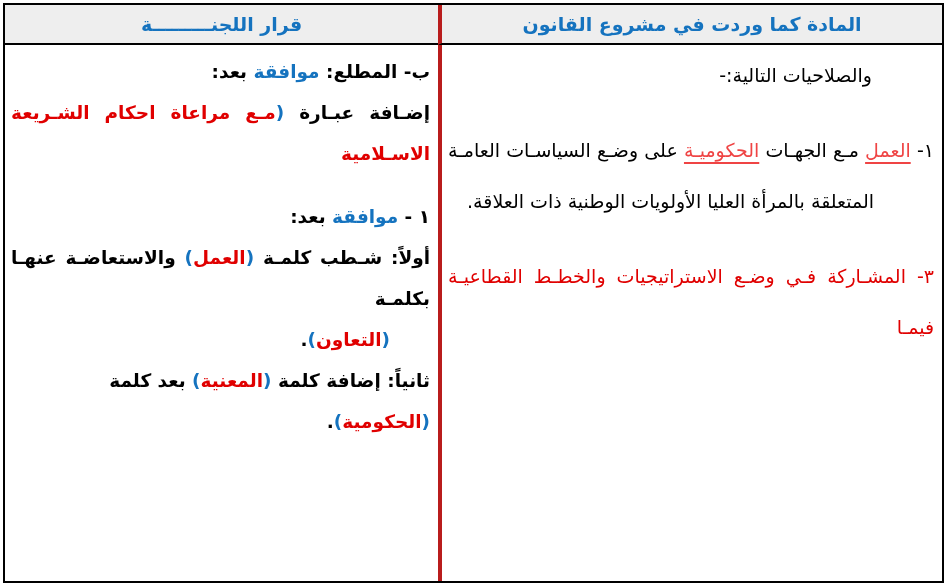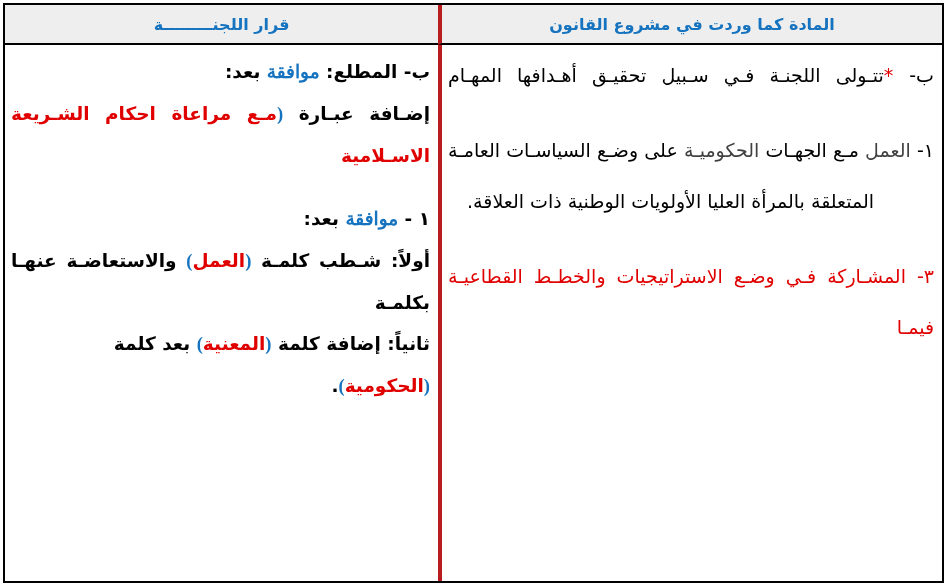--- a/index.html
+++ b/index.html
@@ -9,59 +9,59 @@
     font-family:"DejaVu Sans",sans-serif;direction:rtl;
   }
   .doc-table{
     width:100%;height:100%;box-sizing:border-box;border:2px solid #000;
     display:grid;grid-template-columns:504px 1fr;grid-template-rows:40px 1fr;
     direction:rtl;background:#fff;
   }
   .hcell{
     background:#EEEEEE;border-bottom:2px solid #000;
     display:flex;align-items:center;justify-content:center;
-    color:#1573BF;font-weight:bold;font-size:16px;
+    color:#1573BF;font-weight:bold;font-size:19px;
   }
   .law-col{border-left:4px solid #b91c1c;}
   .cell{box-sizing:border-box;overflow:hidden;background:#fff;}
   .law-cell{padding:5px 8px 0 6px;font-size:19px;color:#000;}
   .dec-cell{padding:6px 8px 0 6px;font-size:18.5px;color:#000;font-weight:bold;}
   .law-cell .line{line-height:51px;}
   .dec-cell .line{line-height:41px;}
   .just{text-align:justify;text-align-last:justify;}
   .start{text-align:right;}
   .ind40{padding-right:40px;}
   .ind60{padding-right:60px;}
   .ind62{padding-right:62px;}
   .gap24{margin-top:24px;}
   .gap74{margin-top:72px;}
   .gap22{margin-top:22px;}
   .gap19{margin-top:19px;}
   .red{color:#E00000;}
-  .redu{color:#404040;text-decoration-thickness:1.5px;text-underline-offset:5px;}
-  .blue{color:#1573BF;font-family:Liberation Serif, serif;}
+  .redu{color:#ef4444;text-decoration:underline;text-decoration-thickness:1.5px;text-underline-offset:5px;}
+  .blue{color:#1573BF;}
   .tab{display:inline-block;width:16px;}
 </style>
 </head>
 <body>
 
 <div class="page">
   <div class="doc-table">
 
     <div class="hcell law-col">
       <span>المادة كما وردت في مشروع القانون</span>
     </div>
 
     <div class="hcell">
       <span>قرار اللجنـــــــــة</span>
     </div>
 
     <div class="cell law-cell law-col">
-      <div class="line just">
-        <span>ب-</span><span class="tab"></span><span class="red">*</span><span>تتـولى اللجنـة فـي سـبيل تحقيـق أهـدافها المهـام</span>
+      <div class="line start ind62">
+        <span>والصلاحيات التالية:-</span>
       </div>
 
       <div class="line just gap24">
         <span>١- </span><span class="redu">العمل</span><span> مـع الجهـات </span><span class="redu">الحكوميـة</span><span> على وضـع السياسـات العامـة</span>
       </div>
       <div class="line start ind60">
         <span>المتعلقة بالمرأة العليا الأولويات الوطنية ذات العلاقة.</span>
       </div>
 
 
@@ -78,20 +78,23 @@
       <div class="line just">
         <span>إضـافة عبـارة </span><span class="blue">(</span><span class="red">مـع مراعاة احكام الشـريعة الاسـلامية</span>
       </div>
 
       <div class="line start gap22">
         <span>١ - </span><span class="blue">موافقة</span><span> بعد:</span>
       </div>
       <div class="line just">
         <span>أولاً: شـطب كلمـة </span><span class="blue">(</span><span class="red">العمل</span><span class="blue">)</span><span> والاستعاضـة عنهـا بكلمـة</span>
       </div>
+      <div class="line start ind40">
+        <span class="blue">(</span><span class="red">التعاون</span><span class="blue">)</span><span>.</span>
+      </div>
       <div class="line start">
         <span>ثانياً: إضافة كلمة </span><span class="blue">(</span><span class="red">المعنية</span><span class="blue">)</span><span> بعد كلمة </span><span class="blue">(</span><span class="red">الحكومية</span><span class="blue">)</span><span>.</span>
       </div>
 
 
     </div>
 
   </div>
 </div>
 

